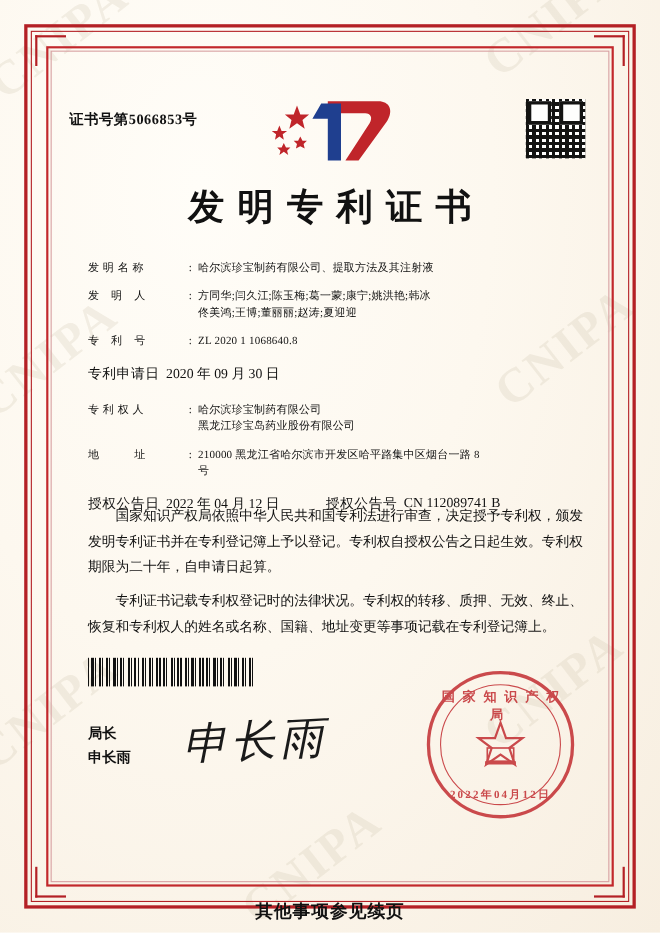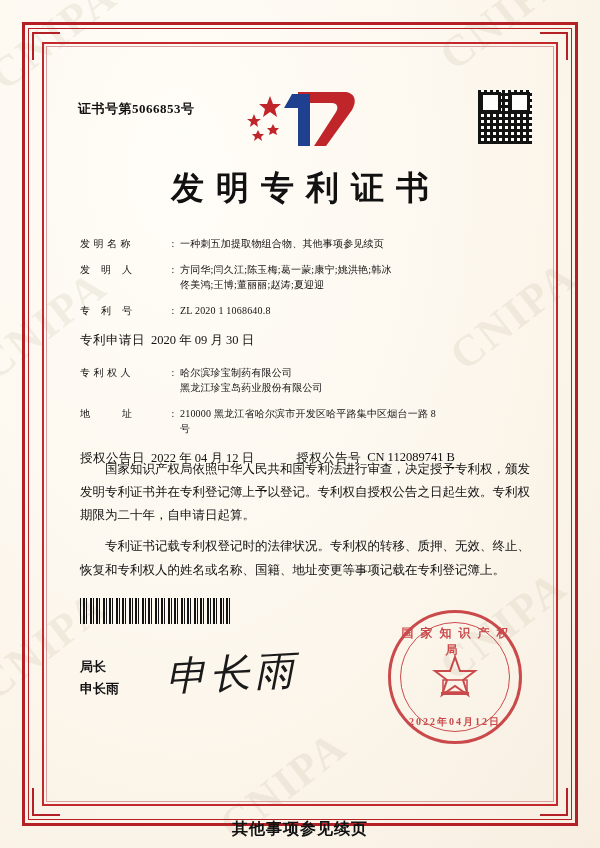--- a/index.html
+++ b/index.html
@@ -75,21 +75,21 @@
   .corner.br { right: 32px; bottom: 32px; border-left: none; border-top: none; }
 
   .content {
     position: absolute;
     left: 58px; top: 58px; right: 58px; bottom: 58px;
   }
 
   
   .cert-no {
     position: absolute;
-    left: 20px;
+    left: 5px;
     top: 42px;
     font-family: "Liberation Serif", "DejaVu Serif", serif;
     font-size: 13px;
     color: #111;
     font-weight: bold;
     letter-spacing: 0.5px;
   }
   .qr {
     position: absolute;
     right: 10px;
@@ -338,21 +338,21 @@
       </svg>
     </div>
 
     <div class="doc-title">发明专利证书</div>
 
     <div class="fields">
 
       <div class="field-row">
         <div class="field-label">发 明 名 称</div>
         <div class="field-sep">:</div>
-        <div class="field-value">一种刺五加提取物组合物、其他事项参见续页</div>
+        <div class="field-value">哈尔滨珍宝制药有限公司、提取方法及其注射液</div>
       </div>
 
       <div class="field-row">
         <div class="field-label">发　明　人</div>
         <div class="field-sep">:</div>
         <div class="field-value">
           <span>方同华;闫久江;陈玉梅;葛一蒙;康宁;姚洪艳;韩冰</span>
           <span class="line2">佟美鸿;王博;董丽丽;赵涛;夏迎迎</span>
         </div>
       </div>

